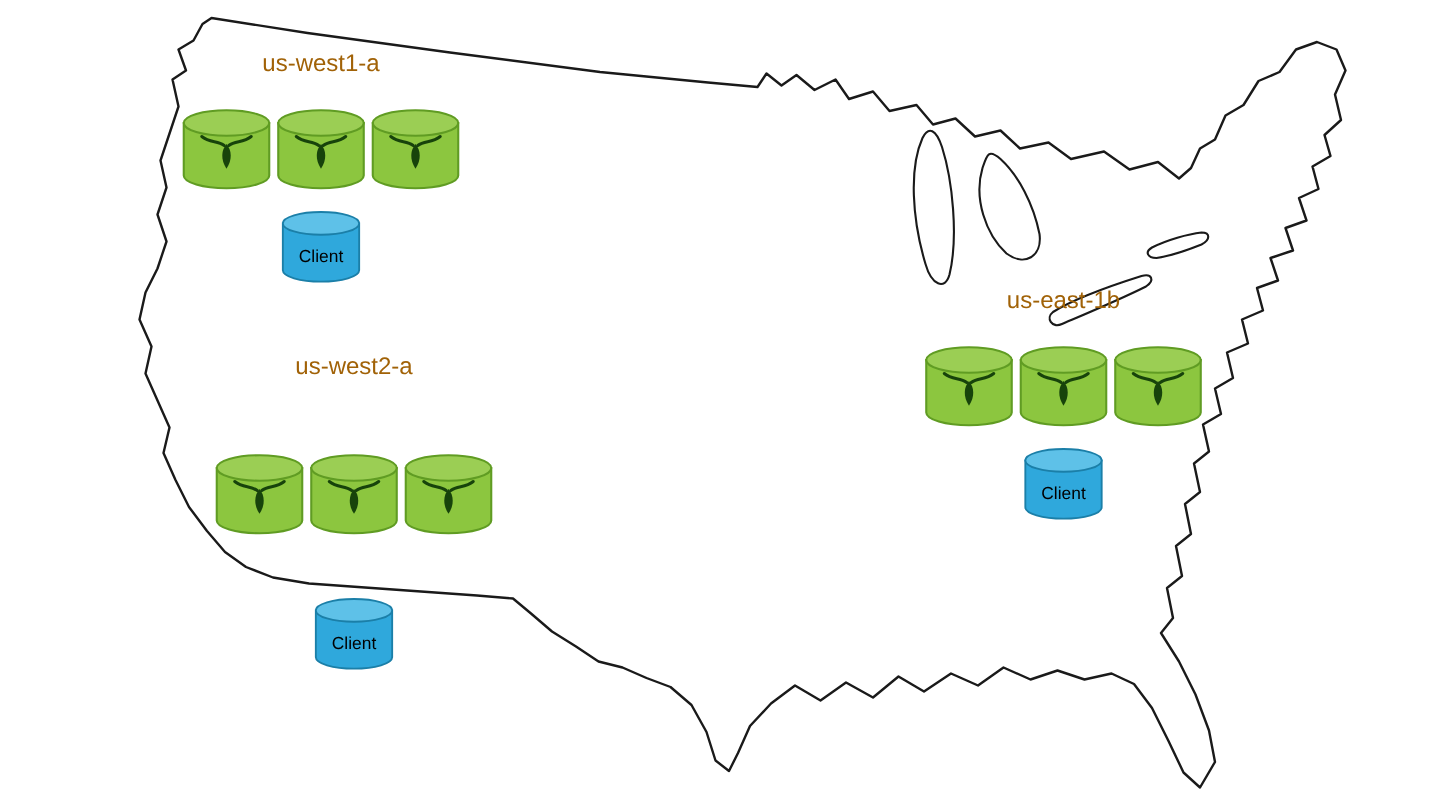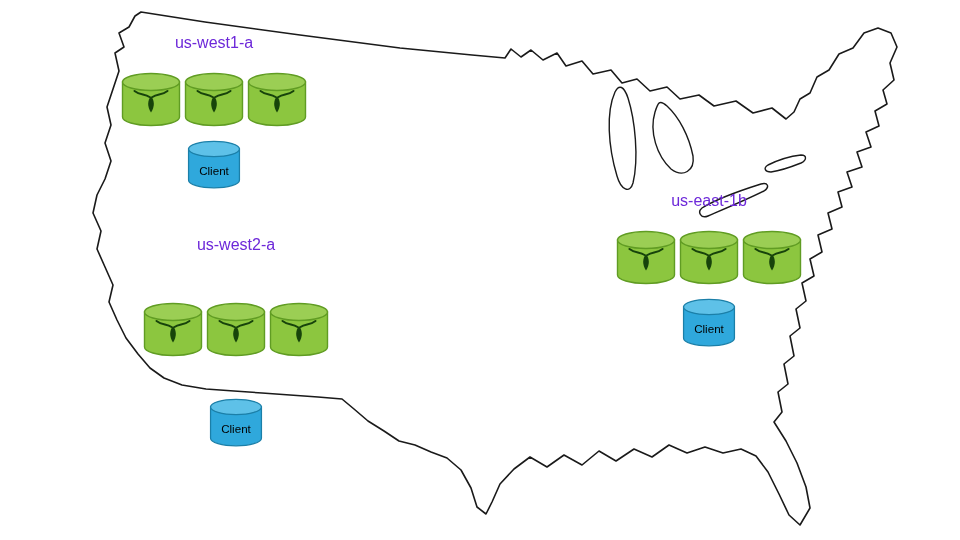--- a/index.html
+++ b/index.html
@@ -1,20 +1,20 @@
 <!DOCTYPE html>
 <html><head>
 <meta charset="utf-8">
 <style>
   html,body{margin:0;padding:0;background:#fff;}
   .stage{position:relative;width:960px;height:540px;background:#fff;overflow:hidden;
          font-family:"Liberation Sans",sans-serif;}
   .map{position:absolute;left:0;top:0;width:960px;height:540px;}
   .region{position:absolute;display:flex;flex-direction:column;align-items:center;}
-  .region-label{font-size:16px;color:#6d28d9;margin-bottom:20px;white-space:nowrap;}
+  .region-label{font-size:16px;color:#a16207;margin-bottom:20px;white-space:nowrap;}
   .nodes{display:flex;gap:3px;}
   .cyl{width:60px;height:56px;display:block;}
   .client-cyl{width:54px;height:50px;margin-top:12px;}
   .client-text{font-size:13px;fill:#000;text-anchor:middle;
                font-family:"Liberation Sans",sans-serif;}
   #region-west1{left:121px;top:34px;}
   #region-west2{left:143px;top:236px;gap:28px;}
   #region-east{left:616px;top:192px;}
 </style>
 </head>

